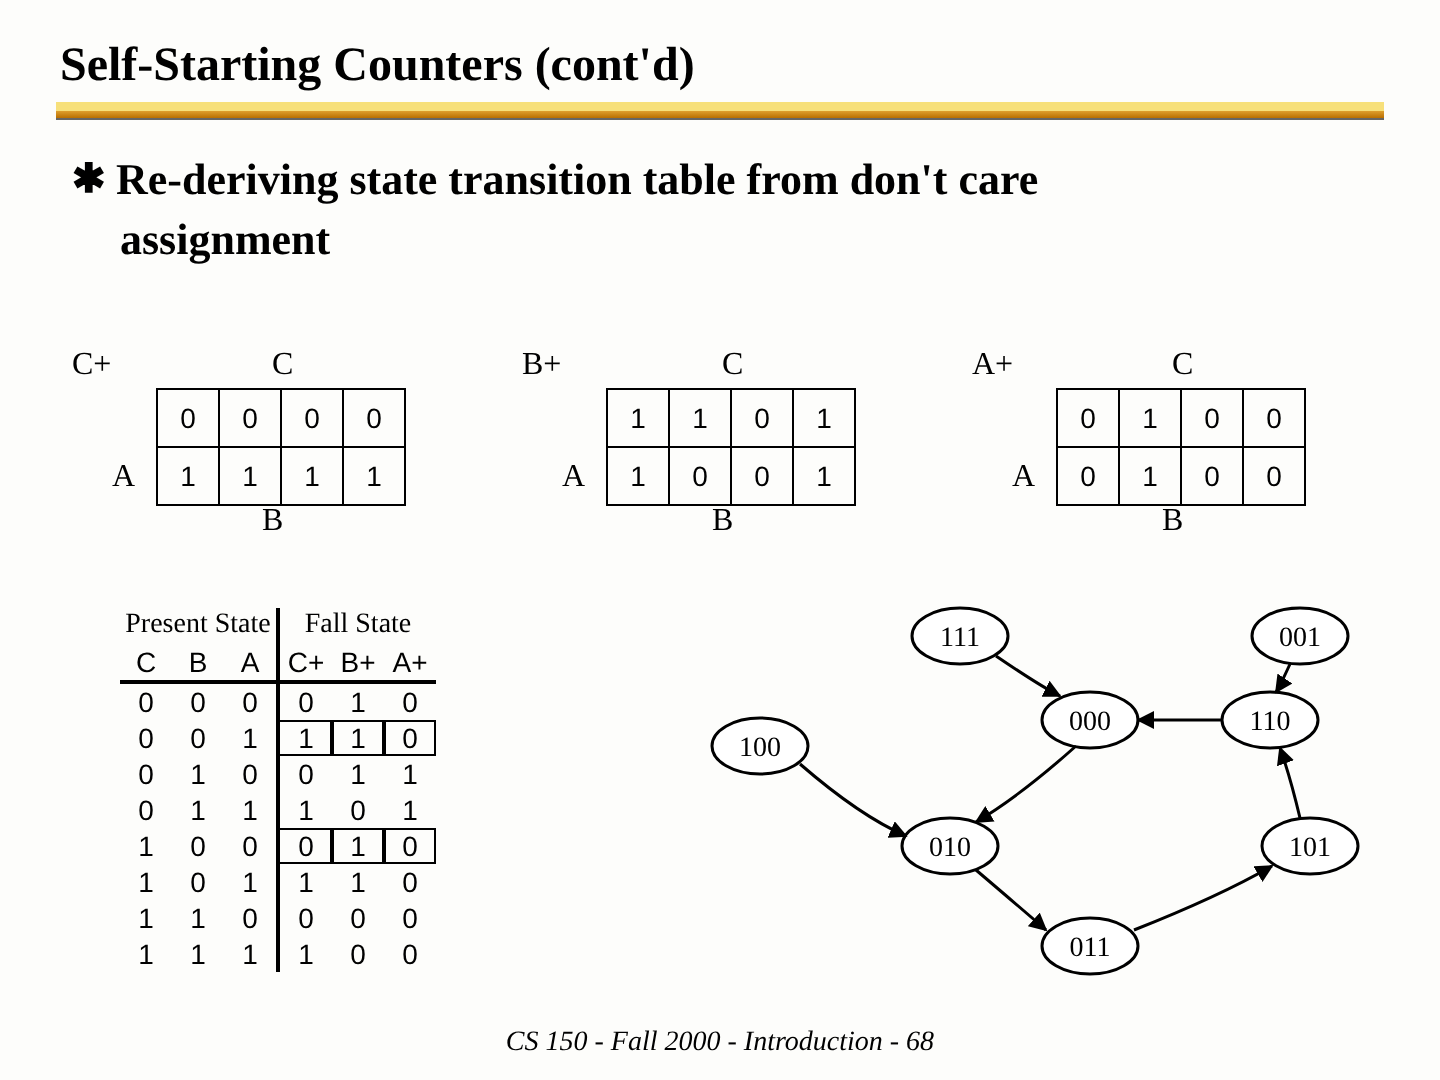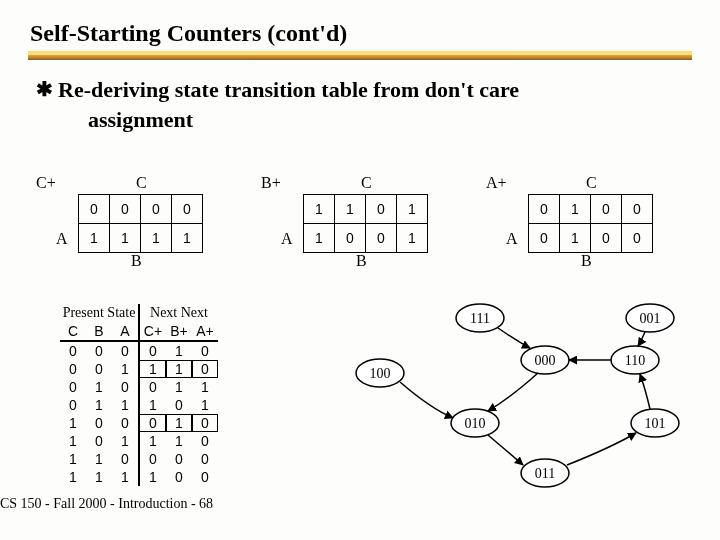--- a/index.html
+++ b/index.html
@@ -66,34 +66,34 @@
   .stt table{border-collapse:collapse}
   .stt td,.stt th{width:26px;height:18px;padding:0;font-weight:normal}
   .stt .divider{border-right:2px solid #000}
   .stt tr.hdr td{border-bottom:2px solid #000}
   
   .diagram{
     position:absolute;left:320px;top:298px;width:370px;height:200px;
   }
   .diagram svg{position:absolute;left:0;top:0}
   .footer{
-    position:absolute;bottom:28px;width:100%;
-    font-family:"Comic Sans MS",cursive;font-size:14px;
+    position:absolute;bottom:10px;width:100%;
+    text-align:center;font-family:"Comic Sans MS",cursive;font-size:14px;font-style:italic;
   }
   .mark{outline:1.5px solid #000;outline-offset:-1px}
 </style>
 </head>
 <body>
 
 <div class="title">Self-Starting Counters (cont'd)</div>
 <div class="underline"></div>
 <div class="bullet-line">
   <span class="z">✱</span><span>Re-deriving state transition table from don't care</span>
 </div>
-<div class="bullet-line" style="padding-left:88px">
+<div class="bullet-line" style="padding-left:60px">
   <span>assignment</span>
 </div>
 
 <div class="kmaps">
   <div class="kmap" id="km0">
     <div class="flabel" style="left:0">C+</div>
     <div class="clabel" style="left:100px">C</div>
     <div class="alabel" style="left:20px">A</div>
     <div class="blabel" style="left:95px">B</div>
     <table>
@@ -157,21 +157,21 @@
     </tbody>
       </table>
   </div>
 </div>
 
 <div class="stt">
   <table>
     <tbody>
         <tr>
       <td colspan="3" class="gtitle divider">Present State</td>
-      <td colspan="3" class="gtitle">Next Next</td>
+      <td colspan="3" class="gtitle">Fall State</td>
     </tr>
     <tr class="hdr">
       <td>C</td>
           <td>B</td>
           <td class="divider">A</td>
       <td>C+</td>
           <td>B+</td>
           <td>A+</td>
     </tr>
     </tbody>

